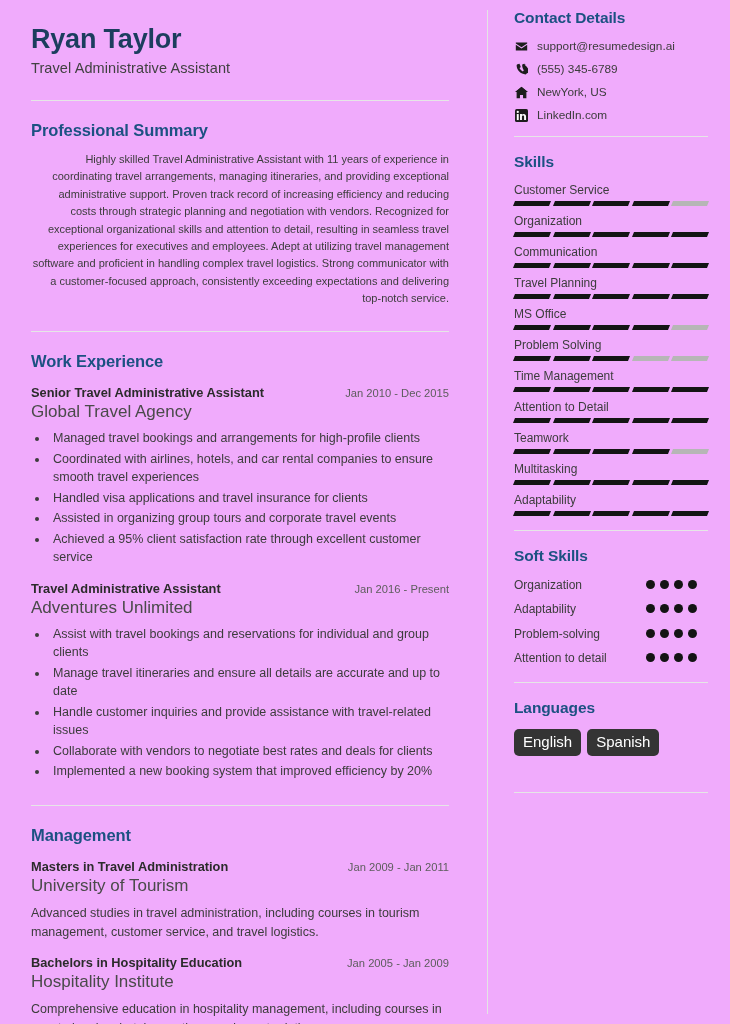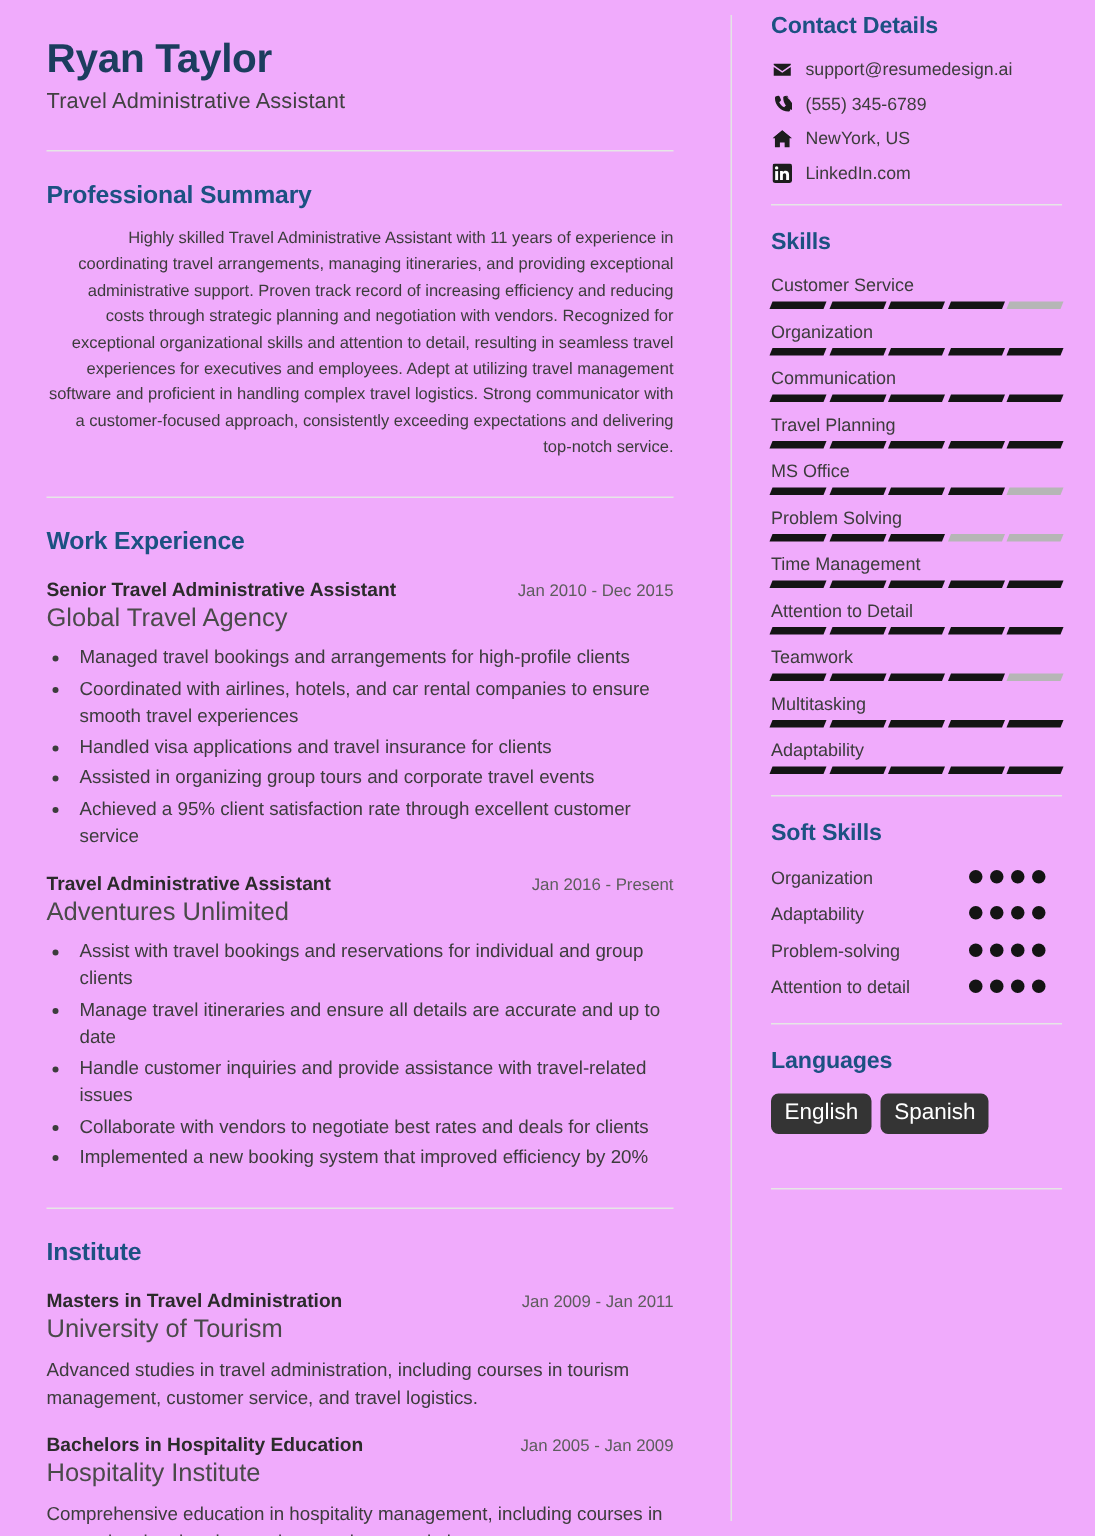--- a/index.html
+++ b/index.html
@@ -240,21 +240,21 @@
           <li>Handle customer inquiries and provide assistance with travel-related issues</li>
           <li>Collaborate with vendors to negotiate best rates and deals for clients</li>
           <li>Implemented a new booking system that improved efficiency by 20%</li>
         </ul>
       </div>
     </div>
 
     <div class="rule"></div>
 
     <div class="section">
-      <div class="sec-head">Institute</div>
+      <div class="sec-head">Management</div>
 
       <div class="entry">
         <div class="entry-head">
           <div class="entry-title">Masters in Travel Administration</div>
           <div class="entry-date">Jan 2009 - Jan 2011</div>
         </div>
         <div class="entry-org">University of Tourism</div>
         <div class="edu-desc">Advanced studies in travel administration, including courses in tourism management, customer service, and travel logistics.</div>
       </div>
 

